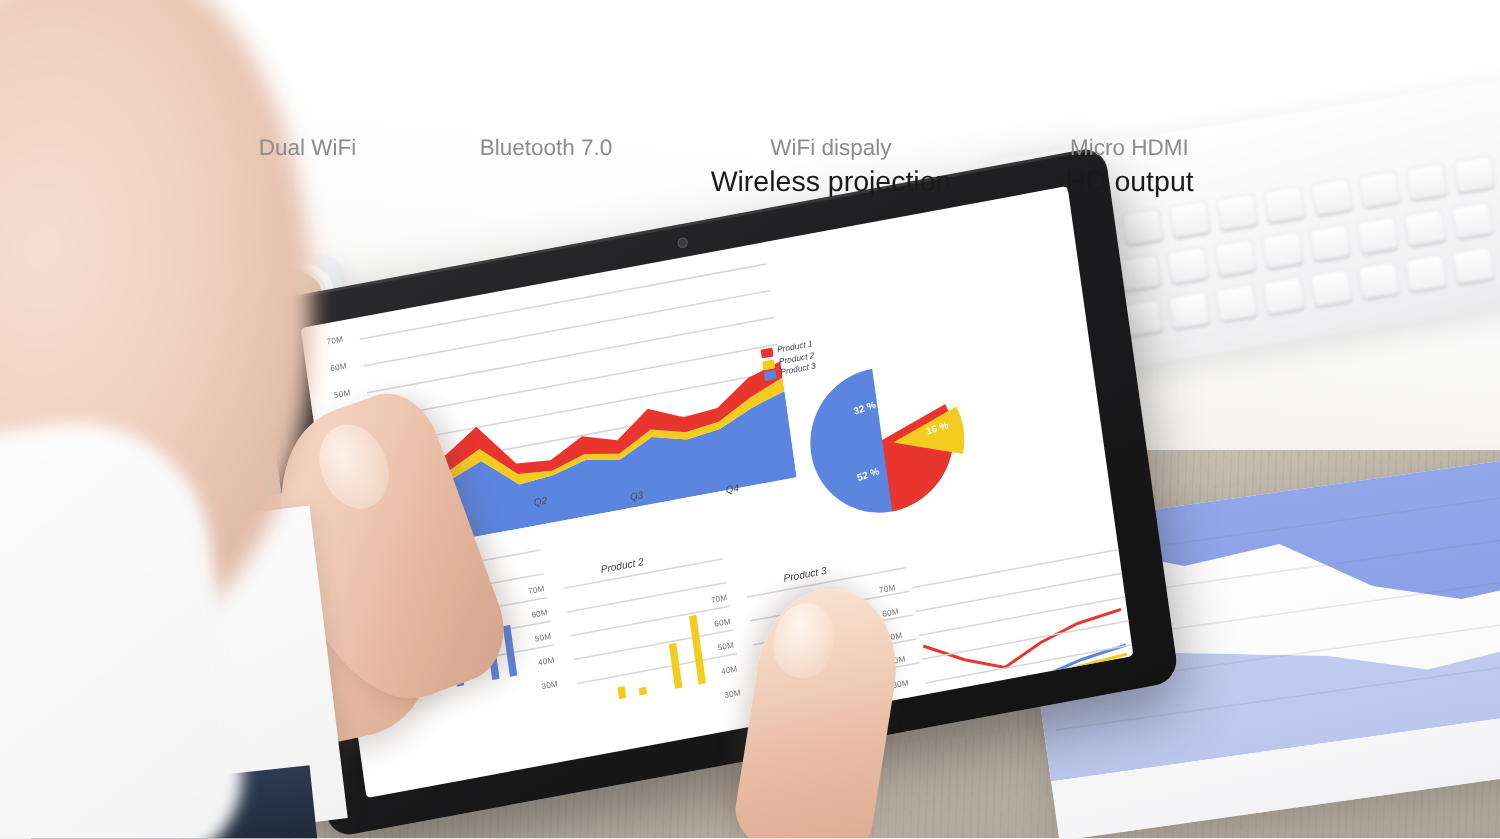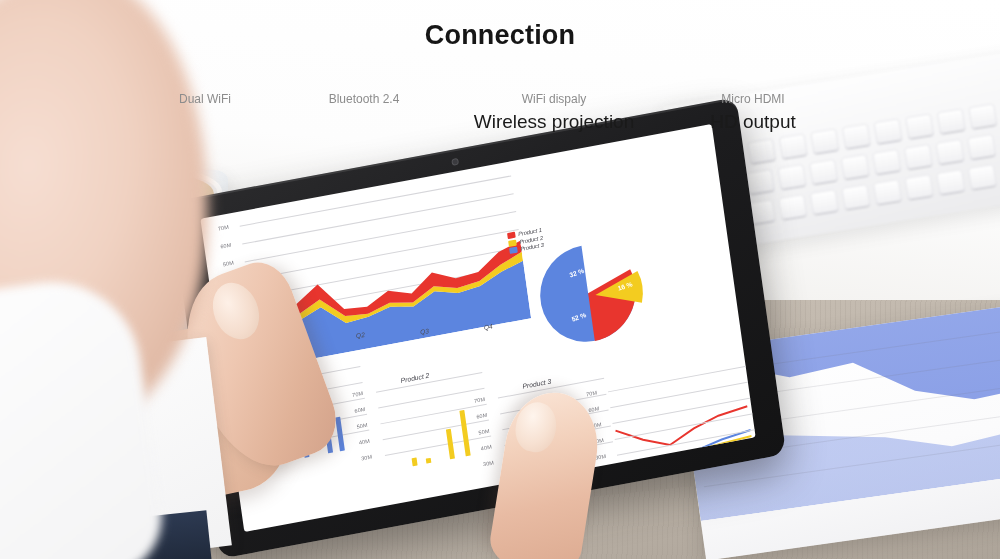--- a/index.html
+++ b/index.html
@@ -204,21 +204,21 @@
     border-radius:24px 60px 20px 10px;transform:rotate(-10deg);
     box-shadow:0 4px 14px rgba(70,68,66,.14);
   }
 
   
   .headline{
     position:absolute;left:0;top:20px;width:1000px;text-align:center;
     font-size:27px;font-weight:bold;color:#161616;letter-spacing:.2px;
   }
   .feature{position:absolute;text-align:center;}
-  .f-sub{font-size:12px;color:#8c8c8c;line-height:18px;white-space:nowrap;}
+  .f-sub{font-size:15px;color:#8c8c8c;line-height:18px;white-space:nowrap;}
   .f-main{font-size:19px;color:#1a1a1a;line-height:28px;white-space:nowrap;}
 </style>
 </head>
 <body>
 
 <div id="stage">
 
   <div class="photo">
 
     <div class="wall"></div>
@@ -429,28 +429,27 @@
     <div class="finger"></div>
     <div class="nail"></div>
 
     <div class="paper-bl2"></div>
     <div class="paper-bl"></div>
     <div class="navy"></div>
     <div class="shoulder"></div>
     <div class="shoulder2"></div>
   </div>
 
-  <div class="headline">Connection</div>
 
   <div class="feature" style="left:125px;top:90px;width:160px">
     <div class="f-sub">Dual WiFi</div>
   </div>
 
   <div class="feature" style="left:278px;top:90px;width:172px">
-    <div class="f-sub">Bluetooth 2.4</div>
+    <div class="f-sub">Bluetooth 7.0</div>
   </div>
 
   <div class="feature" style="left:670px;top:90px;width:166px">
     <div class="f-sub">Micro HDMI</div>
     <div class="f-main">HD output</div>
   </div>
 
   <div class="feature" style="left:466px;top:90px;width:176px">
     <div class="f-sub">WiFi dispaly</div>
     <div class="f-main">Wireless projection</div>

